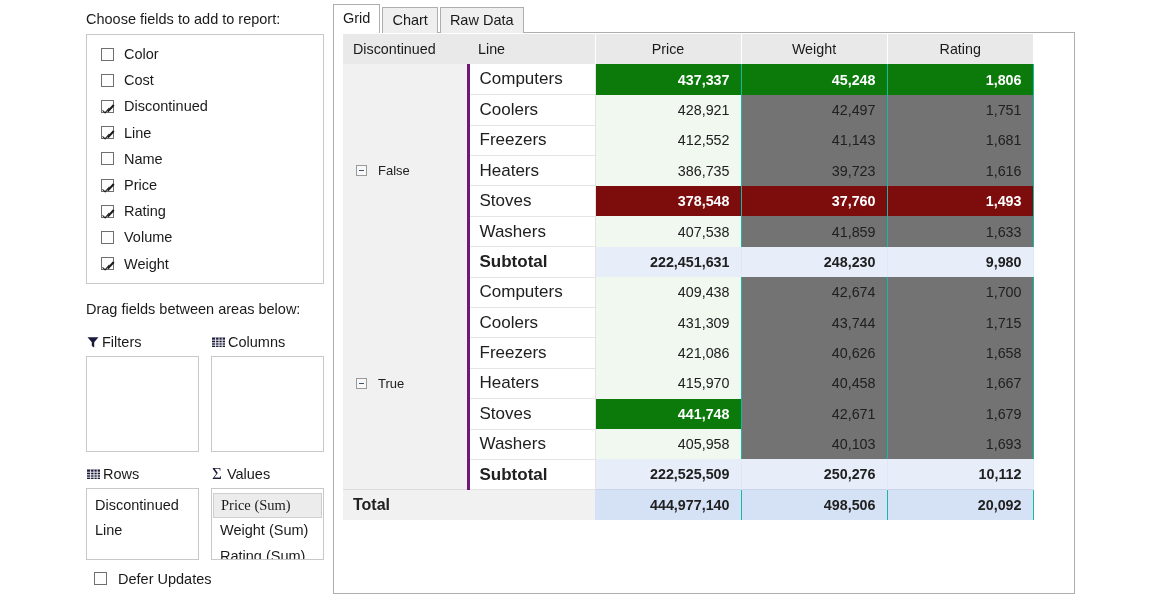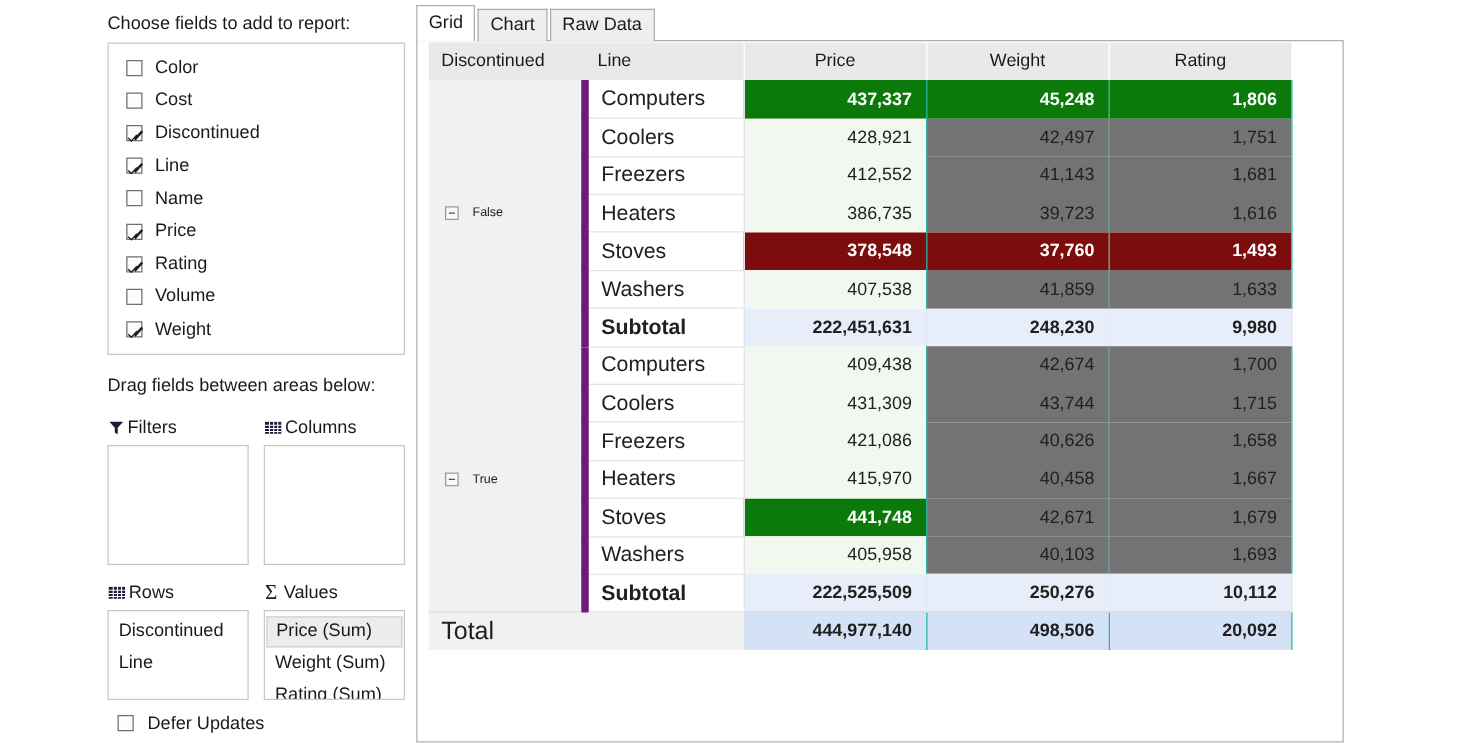--- a/index.html
+++ b/index.html
@@ -144,20 +144,21 @@
     overflow: hidden;
     box-sizing: border-box;
   }
   .area-item.selected {
     background: #ececec;
     border: 1px solid #cfcfcf;
     height: 25.5px;
     line-height: 23.5px;
     margin: 0 1px;
     padding-left: 7px;
+    font-family: Liberation Serif, serif;
   }
   .areas-row.second { margin-top: 11px; }
 
   .defer {
     display: flex;
     align-items: center;
     margin-top: 11px;
     margin-left: 8px;
   }
   .defer .cb { margin-right: 11px; }
@@ -253,24 +254,24 @@
   .grid .cell-line {
     text-align: left;
     padding-left: 10px;
     background: #ffffff;
     border-bottom: 1px solid #e4e4e4;
     border-right: 1px solid #e4e4e4;
     font-size: 17px;
   }
   .grid .cell-group {
     background: #f1f1f1;
-    border-right: 6px solid #701a75;
+    border-right: 3px solid #701a75;
     text-align: left;
     padding-left: 13px;
-    font-size: 10px;
+    font-size: 13px;
     vertical-align: middle;
   }
   .grid .cell-group .gwrap {
     display: flex;
     align-items: center;
   }
   .minus-box {
     width: 11px;
     height: 11px;
     box-sizing: border-box;
@@ -300,22 +301,22 @@
   .grid .num.stripe-dk  { background: #737373; }
   .grid .num.hi-green   { background: #0b7a0b; color: #ffffff; font-weight: bold; }
   .grid .num.hi-red     { background: #7d0c0c; color: #ffffff; font-weight: bold; }
   .grid tr.subtotal td  { background: #e7eef9; font-weight: bold; }
   .grid tr.subtotal .cell-line { background: #ffffff; }
   .grid tr.total td     { background: #d5e1f4; font-weight: bold; }
   .grid tr.total .total-label {
     text-align: left;
     padding-left: 10px;
     background: #f1f1f1;
-    font-weight: normal;
-    font-size: 20px;
+    font-weight: bold;
+    font-size: 16px;
     border-top: 1px solid #dcdcdc;
   }
   .grid tr.total td.num { border-top: 1px solid #c9d6ea; }
   .grid tr.subtotal .num { border-right: 1px solid #dfe7f4; }
 </style>
 </head>
 <body>
 
 <div id="app">
 

